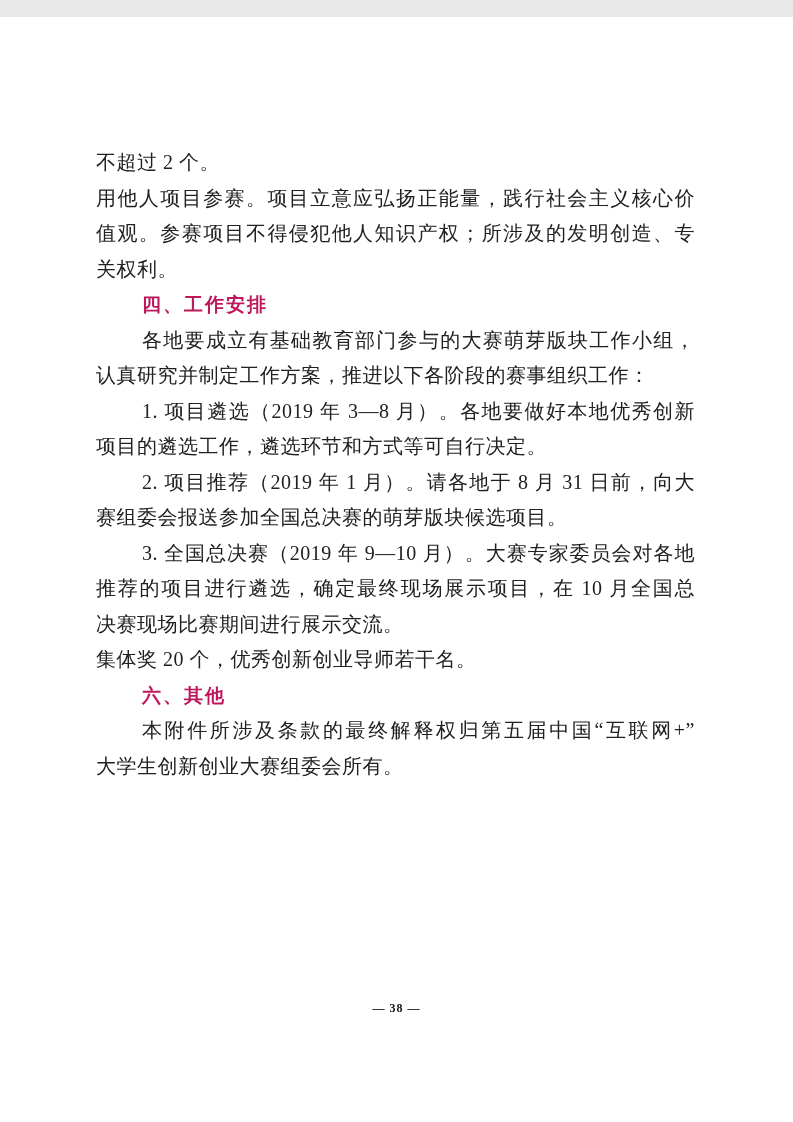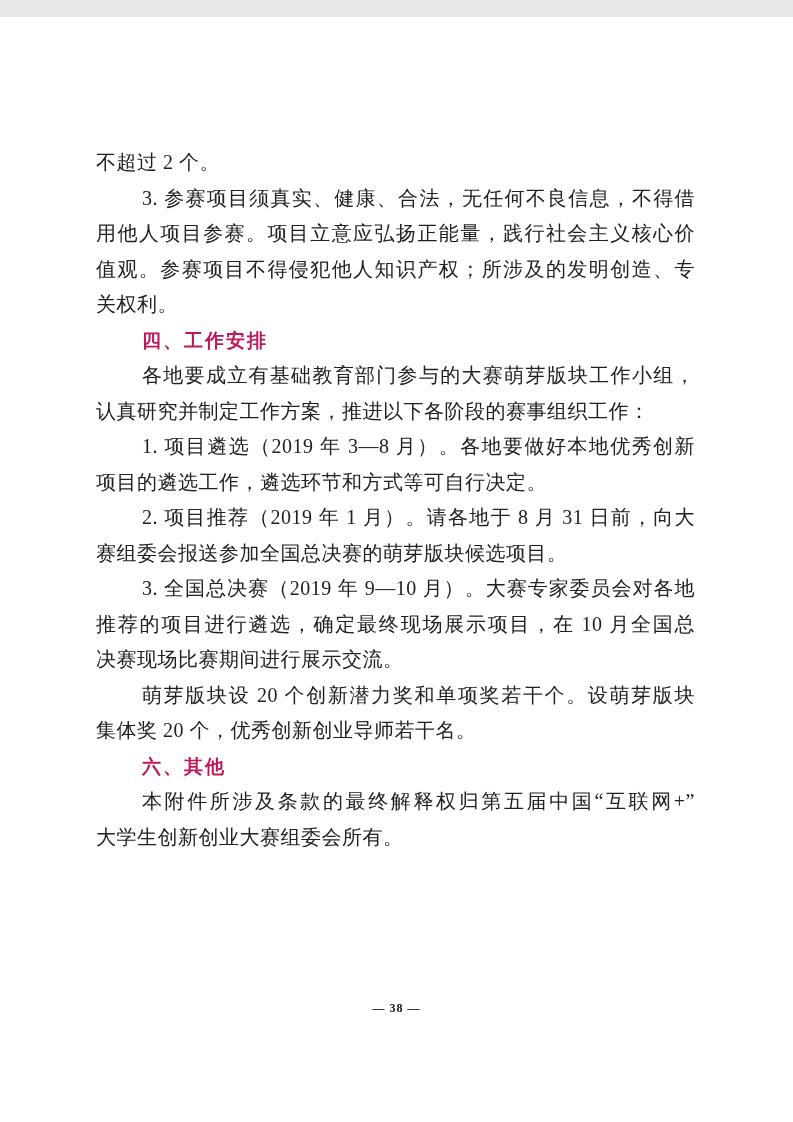--- a/index.html
+++ b/index.html
@@ -61,35 +61,33 @@
     color: #111111;
     letter-spacing: 1px;
   }
 </style>
 </head>
 <body>
 
 <div class="page">
   <div class="textblock">
     <div class="line">不超过 2 个。</div>
-    <div class="line indent full">3. 参赛项目须真实、健康、合法，无任何不良信息，不得借</div>
     <div class="line full">用他人项目参赛。项目立意应弘扬正能量，践行社会主义核心价</div>
     <div class="line full">值观。参赛项目不得侵犯他人知识产权；所涉及的发明创造、专</div>
     <div class="line">关权利。</div>
     <div class="line heading indent">四、工作安排</div>
     <div class="line indent full">各地要成立有基础教育部门参与的大赛萌芽版块工作小组，</div>
     <div class="line">认真研究并制定工作方案，推进以下各阶段的赛事组织工作：</div>
     <div class="line indent full">1. 项目遴选（2019 年 3—8 月）。各地要做好本地优秀创新</div>
     <div class="line">项目的遴选工作，遴选环节和方式等可自行决定。</div>
     <div class="line indent full">2. 项目推荐（2019 年 1 月）。请各地于 8 月 31 日前，向大</div>
     <div class="line">赛组委会报送参加全国总决赛的萌芽版块候选项目。</div>
     <div class="line indent full">3. 全国总决赛（2019 年 9—10 月）。大赛专家委员会对各地</div>
     <div class="line full">推荐的项目进行遴选，确定最终现场展示项目，在 10 月全国总</div>
     <div class="line">决赛现场比赛期间进行展示交流。</div>
-    <div class="line indent full">萌芽版块设 20 个创新潜力奖和单项奖若干个。设萌芽版块</div>
     <div class="line">集体奖 20 个，优秀创新创业导师若干名。</div>
     <div class="line heading indent">六、其他</div>
     <div class="line indent full">本附件所涉及条款的最终解释权归第五届中国“互联网+”</div>
     <div class="line">大学生创新创业大赛组委会所有。</div>
   </div>
 
   <div class="page-number">— 38 —</div>
 </div>
 
 </body></html>

